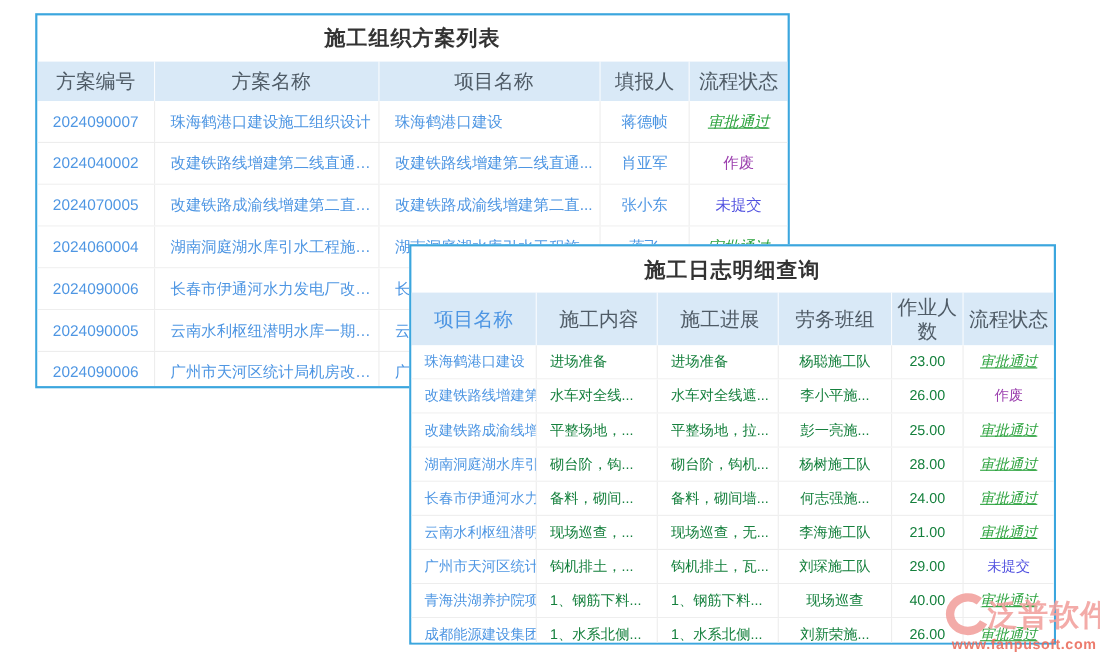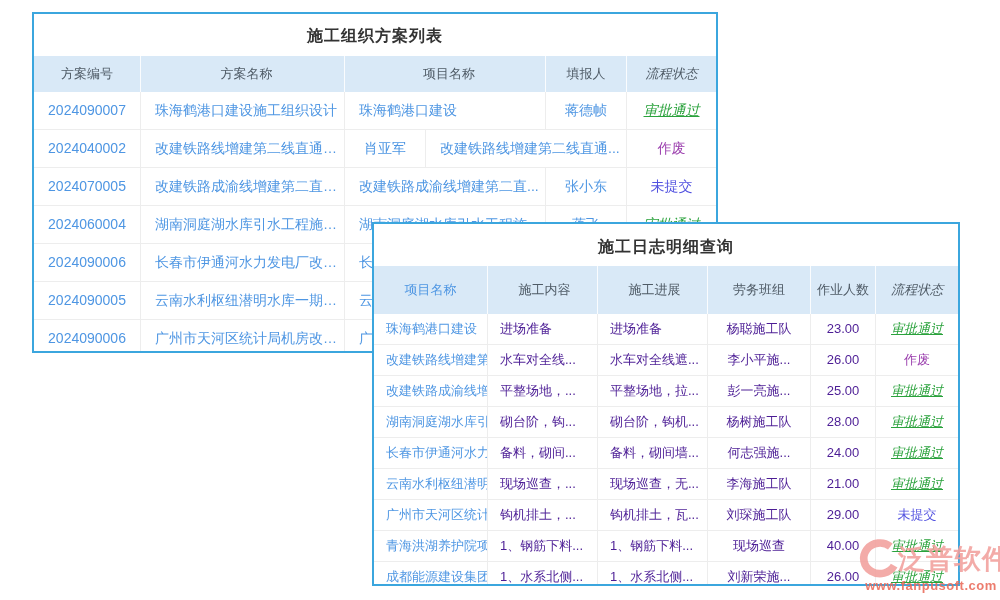--- a/index.html
+++ b/index.html
@@ -8,44 +8,44 @@
     background:#ffffff;
     font-family:"Liberation Sans","DejaVu Sans",sans-serif;
   }
   .panel{
     position:absolute;background:#fff;border:2px solid #3ba6de;
     box-sizing:border-box;overflow:hidden;
   }
   .panel1{left:32px;top:12px;width:686px;height:341px;z-index:1;}
   .panel2{left:372px;top:222px;width:588px;height:364px;z-index:2;}
   .panel-title{
-    text-align:center;font-weight:700;color:#333;font-size:16px;
+    text-align:center;font-weight:700;color:#333;font-size:19px;
     letter-spacing:1px;
   }
   .panel1 .panel-title{height:42px;line-height:44px;}
   .panel2 .panel-title{height:42px;line-height:46px;}
   .thead{display:flex;background:#d9e9f7;}
   .panel1 .thead{height:36px;}
   .panel2 .thead{height:48px;}
   .th{
-    box-sizing:border-box;color:#4f5b66;font-size:13px;text-align:center;
+    box-sizing:border-box;color:#4f5b66;font-size:18px;text-align:center;
     display:flex;align-items:center;justify-content:center;
     border-right:1px solid rgba(255,255,255,.85);padding:0 4px;line-height:1.25;
   }
-  .th:last-child{border-right:none;font-style:italic;}
+  .th:last-child{border-right:none;}
   .tr{display:flex;border-bottom:1px solid #ededed;background:#fff;}
   .panel1 .tr{height:37px;}
   .panel2 .tr{height:30px;}
   .td{
     box-sizing:border-box;white-space:nowrap;overflow:hidden;text-overflow:ellipsis;
     border-right:1px solid #ededed;padding:0 12px;
   }
   .td:last-child{border-right:none;}
   .panel1 .td{line-height:36px;font-size:14px;color:#4e96e3;}
-  .panel2 .td{line-height:29px;font-size:13px;color:#4c1d95;}
+  .panel2 .td{line-height:29px;font-size:13px;color:#15803d;}
   .panel2 .c2-proj{color:#4e96e3;text-overflow:clip;}
   
   .c-id{width:107px}.c-name{width:204px}.c-proj{width:201px}.c-person{width:81px}.c-status{width:89px}
   .c2-proj{width:114px}.c2-content{width:110px}.c2-progress{width:110px}.c2-team{width:103px}.c2-count{width:65px}.c2-status{width:82px}
   .c-id,.c-person,.c-status,.c2-team,.c2-count,.c2-status{text-align:center;}
   .c-name,.c-proj{padding:0 6px 0 14px;}
   .c2-content,.c2-progress{padding:0 8px 0 12px;}
   .c2-count{padding:0 4px;}
   
   .approved{color:#2aa23c !important;text-decoration:underline;font-style:italic;}
@@ -84,22 +84,22 @@
   <div class="tr">
       <div class="td c-id">2024090007</div>
       <div class="td c-name">珠海鹤港口建设施工组织设计</div>
       <div class="td c-proj">珠海鹤港口建设</div>
       <div class="td c-person">蒋德帧</div>
       <div class="td c-status approved">审批通过</div>
     </div>
       <div class="tr">
       <div class="td c-id">2024040002</div>
       <div class="td c-name">改建铁路线增建第二线直通线...</div>
+      <div class="td c-proj">改建铁路线增建第二线直通...</div>
       <div class="td c-person">肖亚军</div>
-      <div class="td c-proj">改建铁路线增建第二线直通...</div>
       <div class="td c-status void">作废</div>
     </div>
       <div class="tr">
       <div class="td c-id">2024070005</div>
       <div class="td c-name">改建铁路成渝线增建第二直通...</div>
       <div class="td c-proj">改建铁路成渝线增建第二直...</div>
       <div class="td c-person">张小东</div>
       <div class="td c-status unsubmitted">未提交</div>
     </div>
       <div class="tr">

